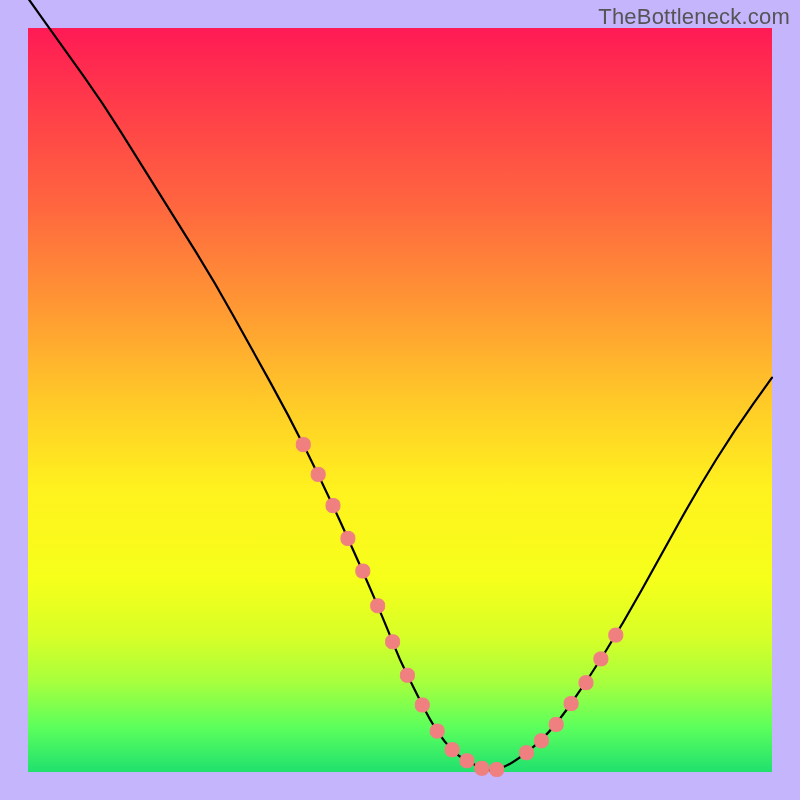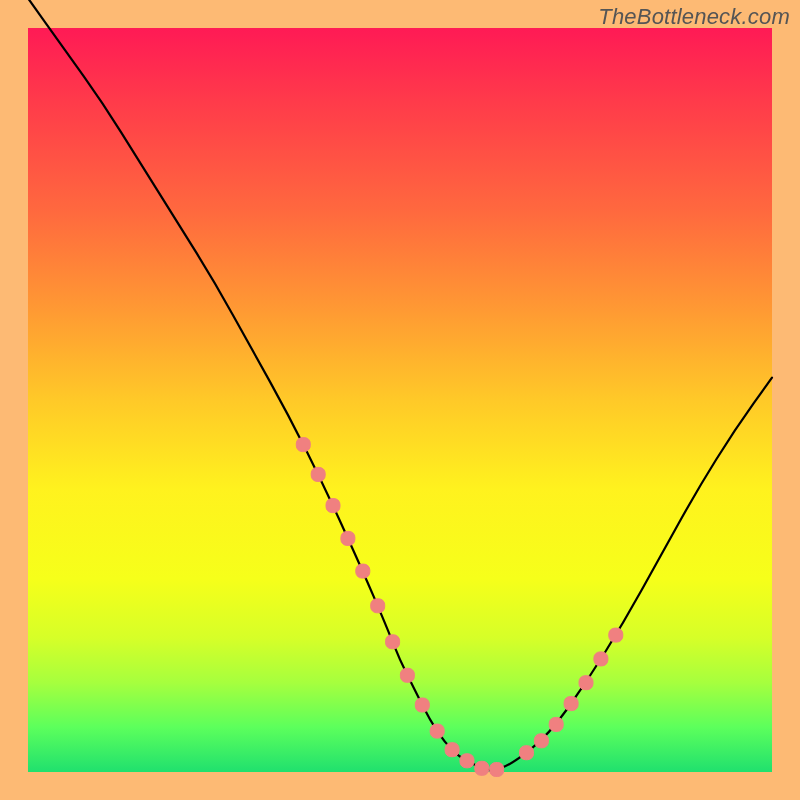--- a/index.html
+++ b/index.html
@@ -8,22 +8,21 @@
     width: 800px;
     height: 800px;
     background: #000;
     overflow: hidden;
     font-family: Arial, Helvetica, sans-serif;
   }
   .stage {
     position: relative;
     width: 800px;
     height: 800px;
-    background: #fdba74;
-    font-style: italic;
+    background: #c4b5fd;
   }
   .plot-area {
     position: absolute;
     left: 28px;
     top: 28px;
     width: 744px;
     height: 744px;
     
     background: linear-gradient(
       to bottom,

